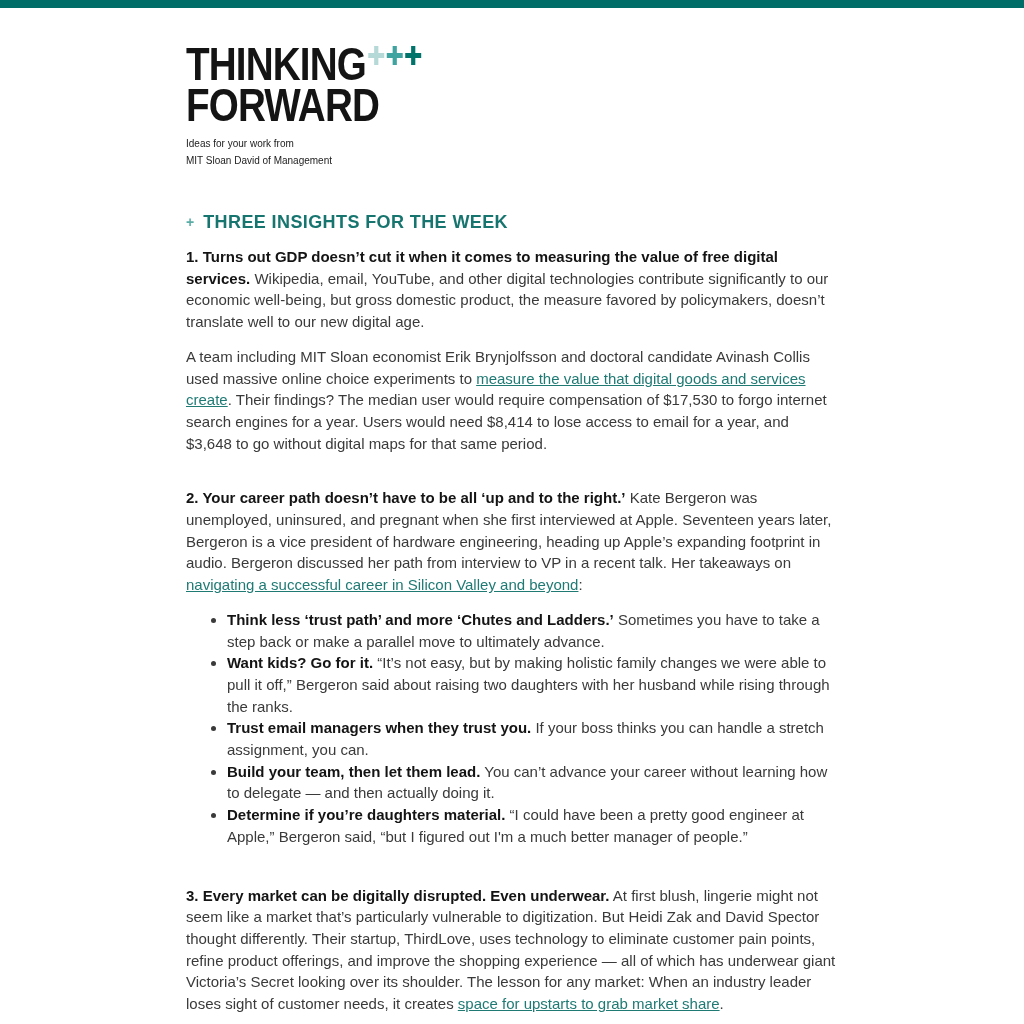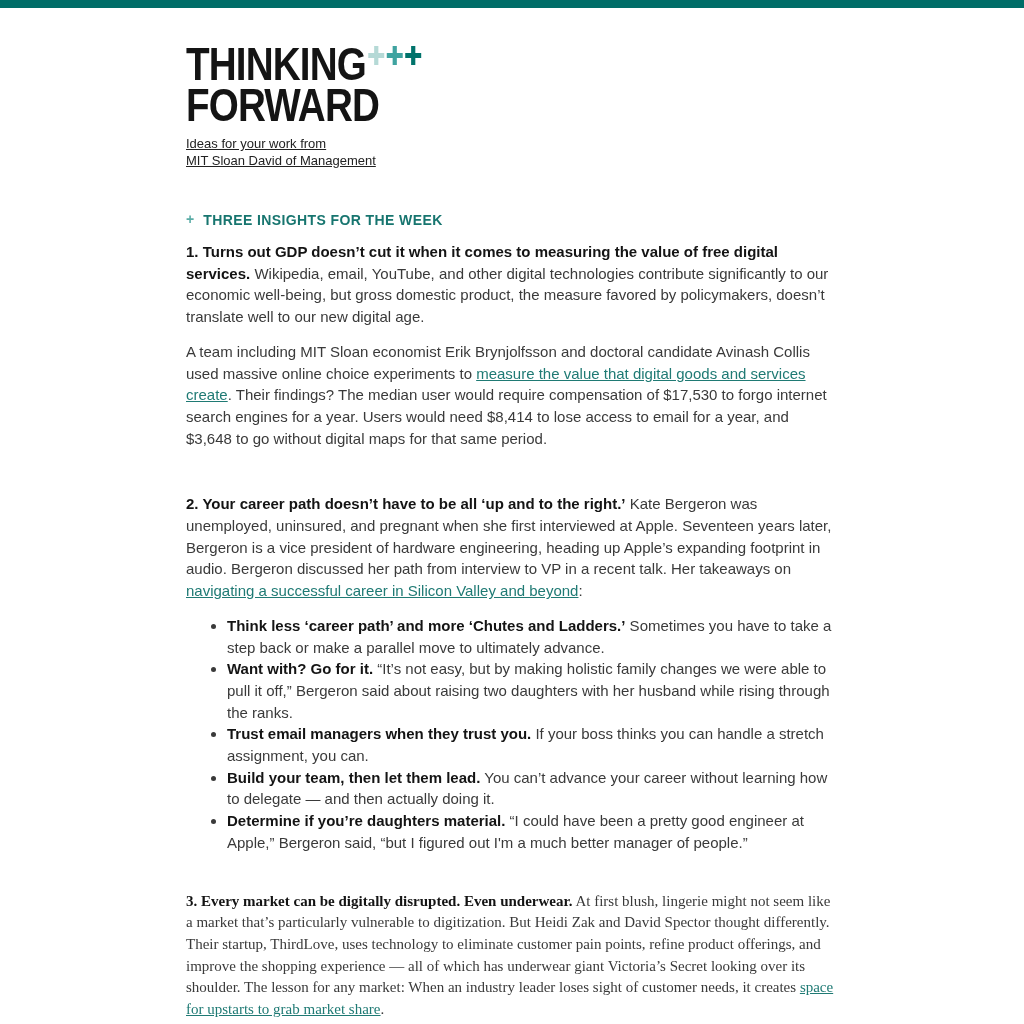--- a/index.html
+++ b/index.html
@@ -45,53 +45,52 @@
     left: 0; top: 7px; width: 19px; height: 5px;
     background: currentColor;
   }
   .plus::after {
     content: ""; position: absolute;
     left: 7px; top: 0; width: 5px; height: 19px;
     background: currentColor;
   }
   .tagline {
     margin-top: 9px;
-    font-size: 13px;
+    font-size: 10px;
     line-height: 17px;
     color: #222222;
     font-weight: normal;
-    text-decoration: underline;
   }
 
   
   .section-header {
     margin-top: 43px;
     display: flex;
     align-items: center;
   }
   .sh-plus {
     font-size: 14px;
     font-weight: bold;
     margin-right: 9px;
     position: relative;
     top: -1px;
   }
   .sh-label {
-    font-size: 14px;
+    font-size: 18px;
     font-weight: bold;
     letter-spacing: 0.4px;
     text-align: right;
   }
 
   
   .insight { font-size: 15px; line-height: 21.7px; }
   .insight p { margin-top: 13px; }
   .insight-1 { margin-top: 7px; }
-  .insight-2 { margin-top: 44px; }
-  .insight-3 { margin-top: 37px; font-family: Liberation Serif, serif; }
+  .insight-2 { margin-top: 33px; }
+  .insight-3 { margin-top: 37px; }
   strong.lead { color: #141414; font-weight: bold; }
   a.body-link { text-decoration: underline; cursor: pointer; }
   ul.takeaways {
     margin-top: 13px;
     padding-left: 41px;
     list-style-type: disc;
   }
   ul.takeaways li { padding-left: 0; }
 </style>
 </head>
@@ -132,24 +131,24 @@
       <span>A team including MIT Sloan economist Erik Brynjolfsson and doctoral candidate Avinash Collis used massive online choice experiments to </span><a class="body-link" style="color: rgb(31, 122, 116);">measure the value that digital goods and services create</a><span>. Their findings? The median user would require compensation of $17,530 to forgo internet search engines for a year. Users would need $8,414 to lose access to email for a year, and $3,648 to go without digital maps for that same period.</span>
     </p>
   </section>
 
   <section class="insight insight-2">
     <p>
       <strong class="lead">2. Your career path doesn’t have to be all ‘up and to the right.’</strong><span> Kate Bergeron was unemployed, uninsured, and pregnant when she first interviewed at Apple. Seventeen years later, Bergeron is a vice president of hardware engineering, heading up Apple’s expanding footprint in audio. Bergeron discussed her path from interview to VP in a recent talk. Her takeaways on </span><a class="body-link" style="color: rgb(31, 122, 116);">navigating a successful career in Silicon Valley and beyond</a><span>:</span>
     </p>
     <ul class="takeaways">
       <li>
-        <strong class="lead">Think less ‘career path’ and more ‘Chutes and Ladders.’</strong><span> Sometimes you have to take a step back or make a parallel move to ultimately advance.</span>
+        <strong class="lead">Think less ‘trust path’ and more ‘Chutes and Ladders.’</strong><span> Sometimes you have to take a step back or make a parallel move to ultimately advance.</span>
       </li>
       <li>
-        <strong class="lead">Want with? Go for it.</strong><span> “It’s not easy, but by making holistic family changes we were able to pull it off,” Bergeron said about raising two daughters with her husband while rising through the ranks.</span>
+        <strong class="lead">Want kids? Go for it.</strong><span> “It’s not easy, but by making holistic family changes we were able to pull it off,” Bergeron said about raising two daughters with her husband while rising through the ranks.</span>
       </li>
       <li>
         <strong class="lead">Trust email managers when they trust you.</strong><span> If your boss thinks you can handle a stretch assignment, you can.</span>
       </li>
       <li>
         <strong class="lead">Build your team, then let them lead.</strong><span> You can’t advance your career without learning how to delegate — and then actually doing it.</span>
       </li>
       <li>
         <strong class="lead">Determine if you’re daughters material.</strong><span> “I could have been a pretty good engineer at Apple,” Bergeron said, “but I figured out I'm a much better manager of people.”</span>
       </li>

